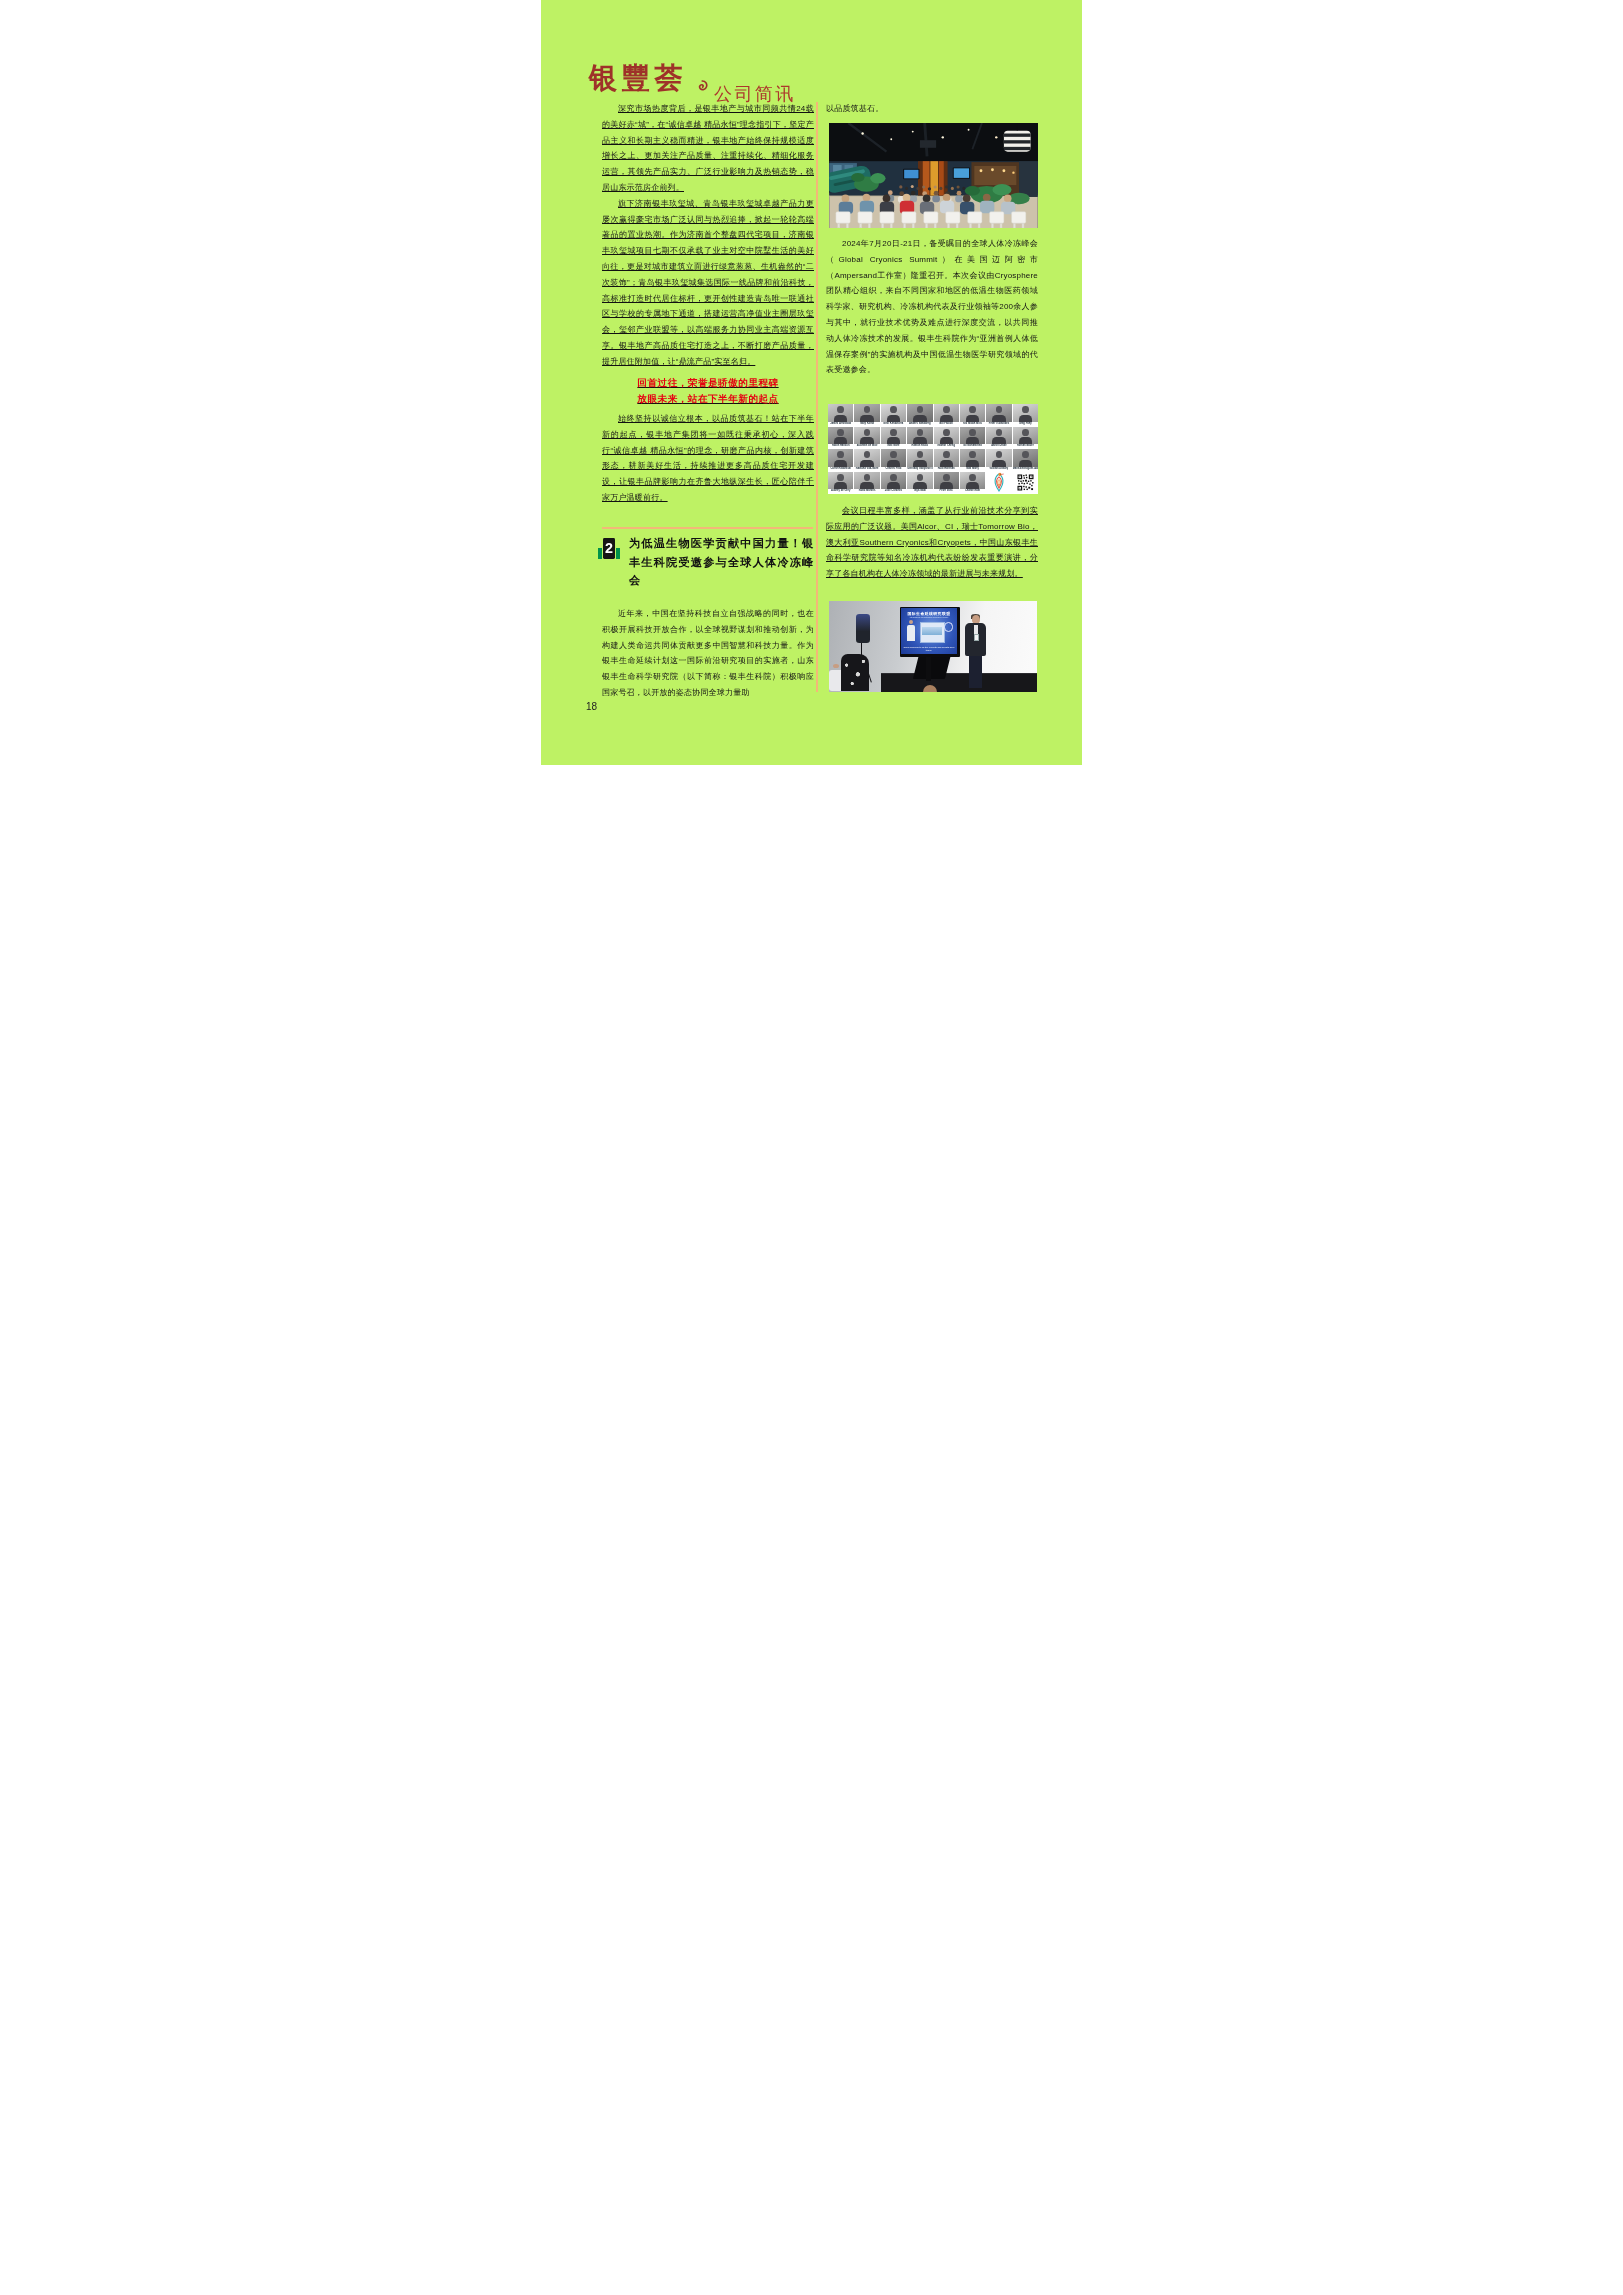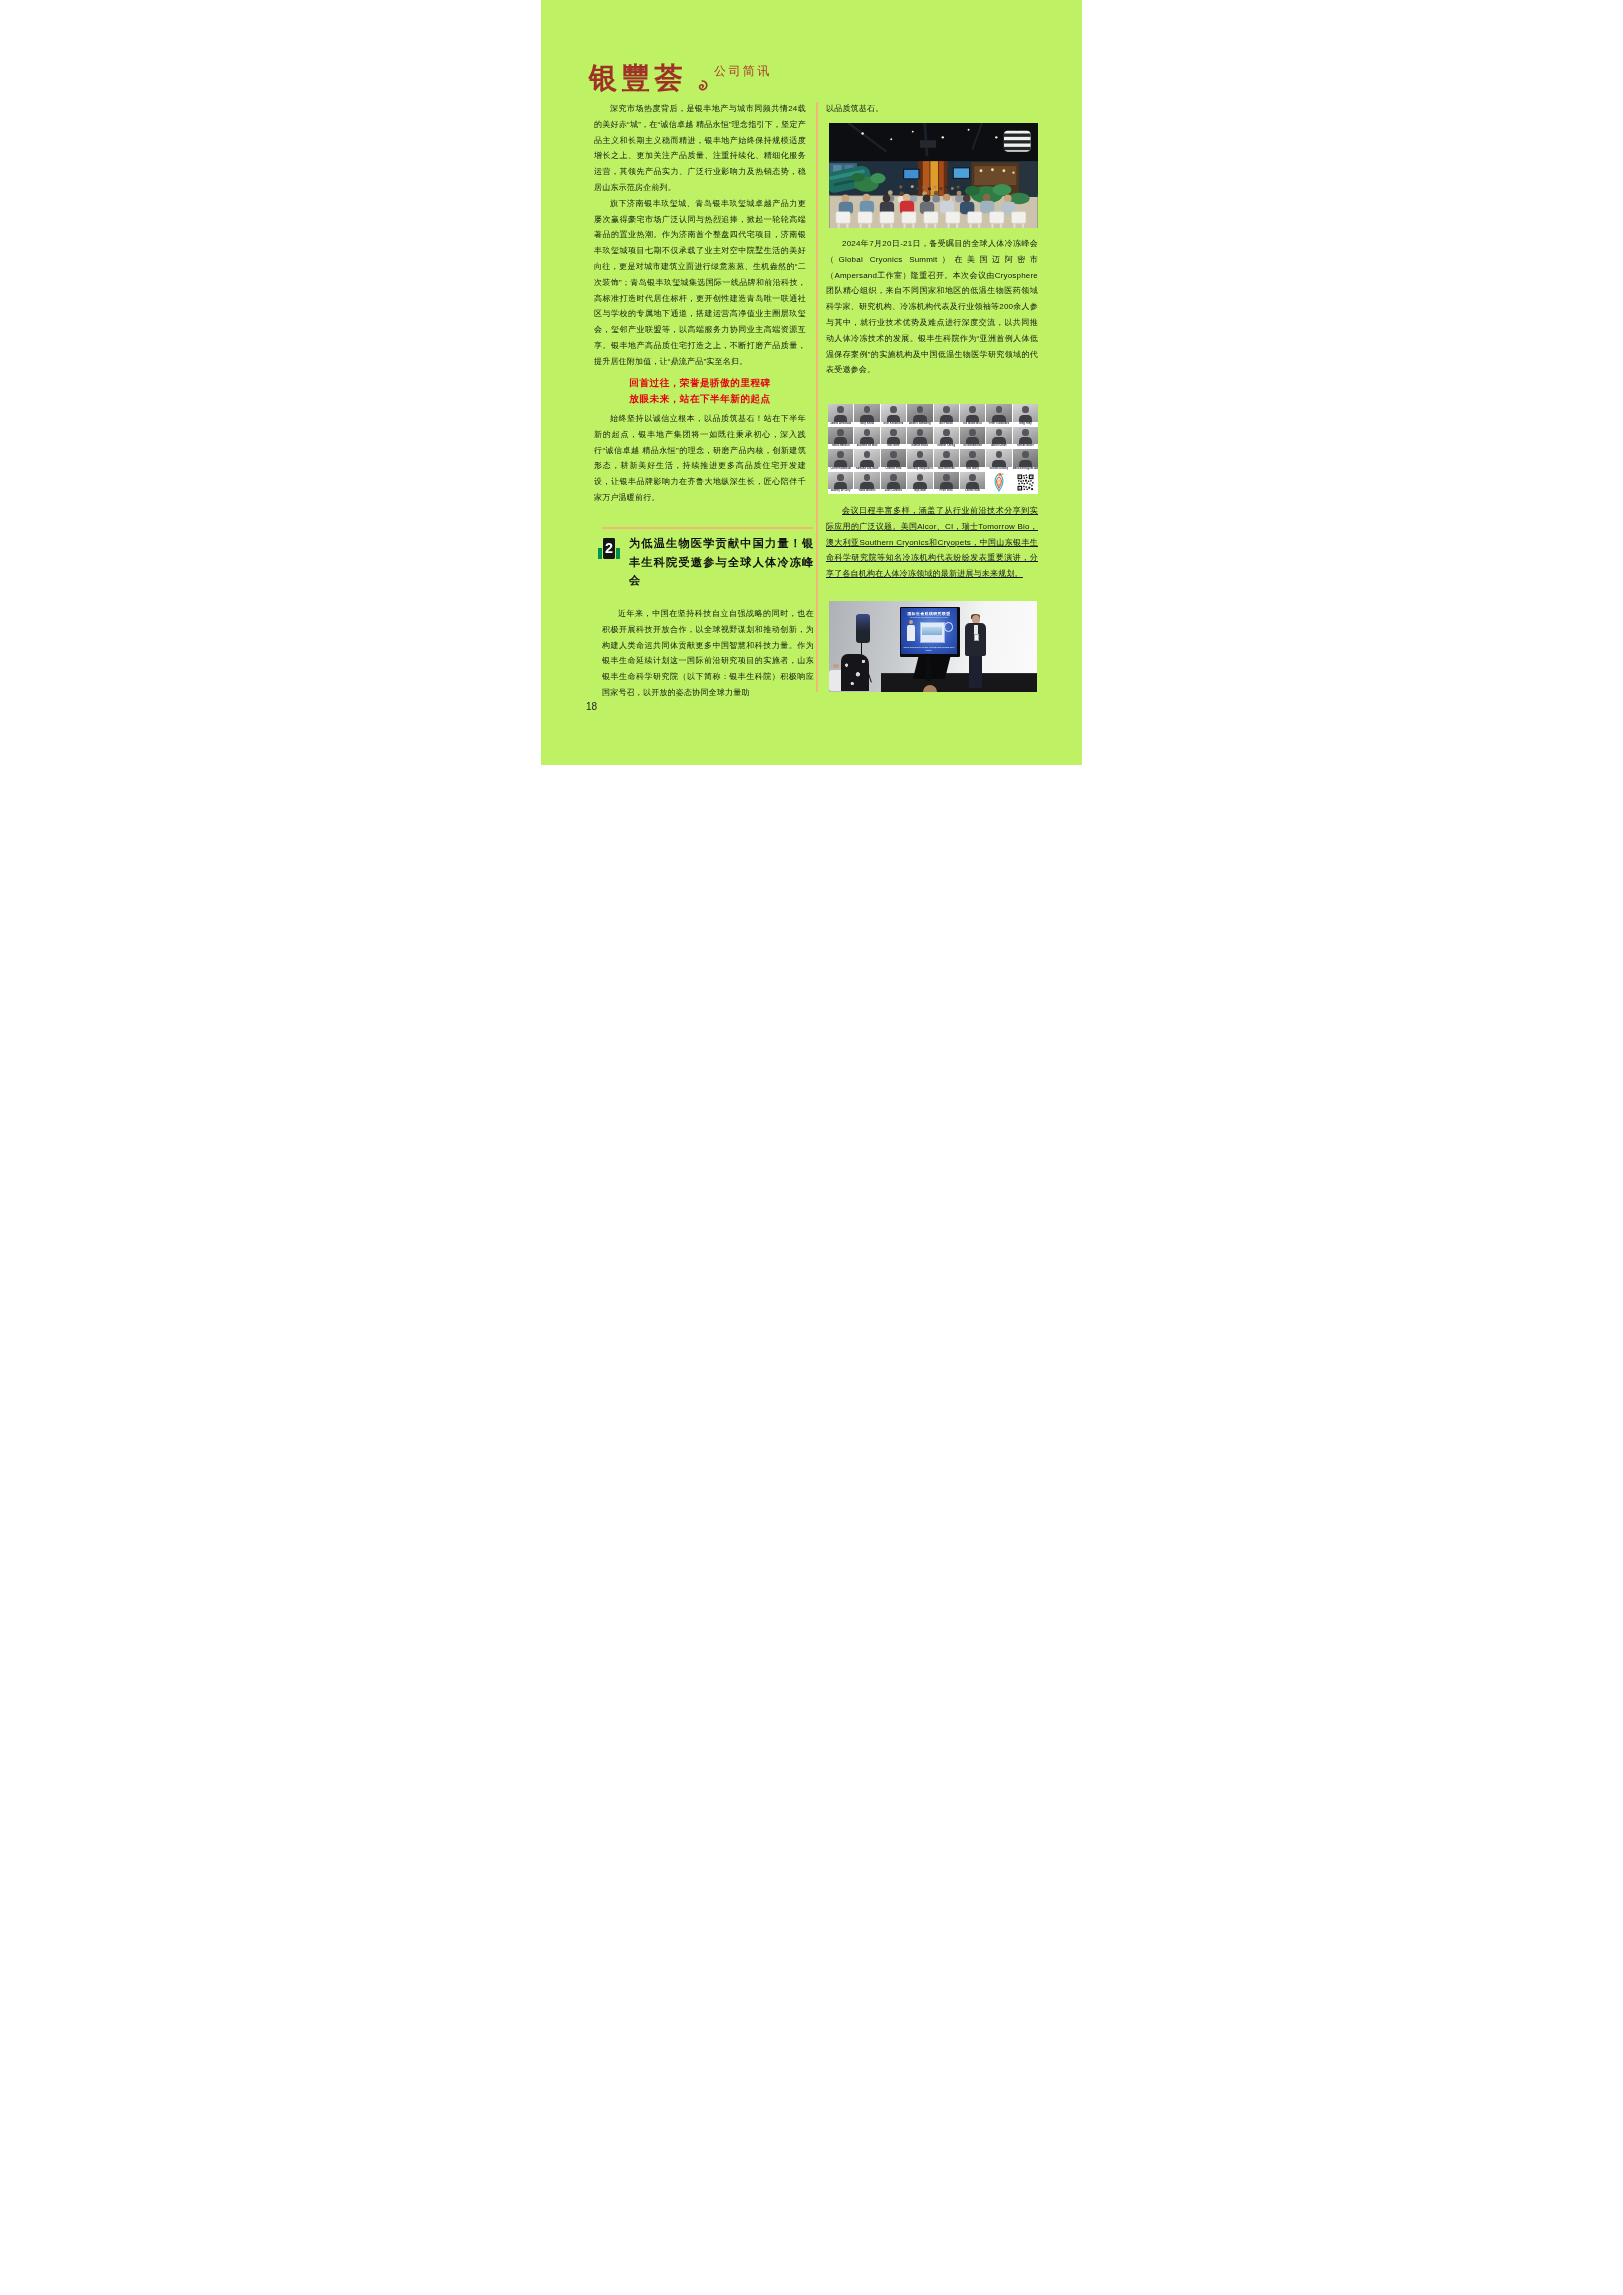--- a/index.html
+++ b/index.html
@@ -4,24 +4,24 @@
 <style>
   html,body{margin:0;padding:0;background:#ffffff;}
   body{font-family:"Liberation Sans",sans-serif;color:#111;}
   .page{position:relative;width:541px;height:765px;background:#bef264;overflow:hidden;margin:0 auto;}
 
   
   .masthead{position:absolute;left:0;top:0;width:541px;height:110px;}
   .logo{position:absolute;left:48px;top:60px;font-family:"DejaVu Serif",serif;font-weight:bold;
         font-size:28px;letter-spacing:4.8px;color:#9e3229;transform:scaleY(1.05);}
   .swirl{position:absolute;left:155px;top:80px;width:12.4px;height:12.4px;}
-  .masthead-label{position:absolute;left:173px;top:63px;font-size:12px;letter-spacing:2.4px;color:#ac382c;text-align:center;}
+  .masthead-label{position:absolute;left:173px;top:82px;font-size:18px;letter-spacing:2.4px;color:#ac382c;text-align:center;}
 
   
-  .ltext{position:absolute;left:53px;top:101px;width:212px;height:426px;overflow:hidden;}
+  .ltext{position:absolute;left:61px;top:101px;width:212px;height:426px;overflow:hidden;text-decoration:underline;}
   p.body{margin:0;font-size:8px;line-height:15.8px;letter-spacing:0.2px;text-align:justify;text-indent:2em;color:#141414;}
   .redhead{margin:5.7px 0 3.8px 0;text-align:center;font-weight:bold;font-size:9.6px;line-height:16px;color:#e60012;letter-spacing:0.5px;}
 
   .hrule{position:absolute;left:61px;top:527px;width:211px;height:2.4px;background:#f3b878;}
   .vrule{position:absolute;left:275px;top:102px;width:2.4px;height:590px;background:#f3b878;}
 
   .sec2{position:absolute;left:57px;top:534px;width:217px;}
   .badge{position:absolute;left:0;top:3.8px;width:23px;height:22px;}
   .badge .gl{position:absolute;left:0;top:10px;width:4.3px;height:11px;background:#00924a;}
   .badge .gr{position:absolute;left:18px;top:10px;width:4.3px;height:11px;background:#00924a;}

